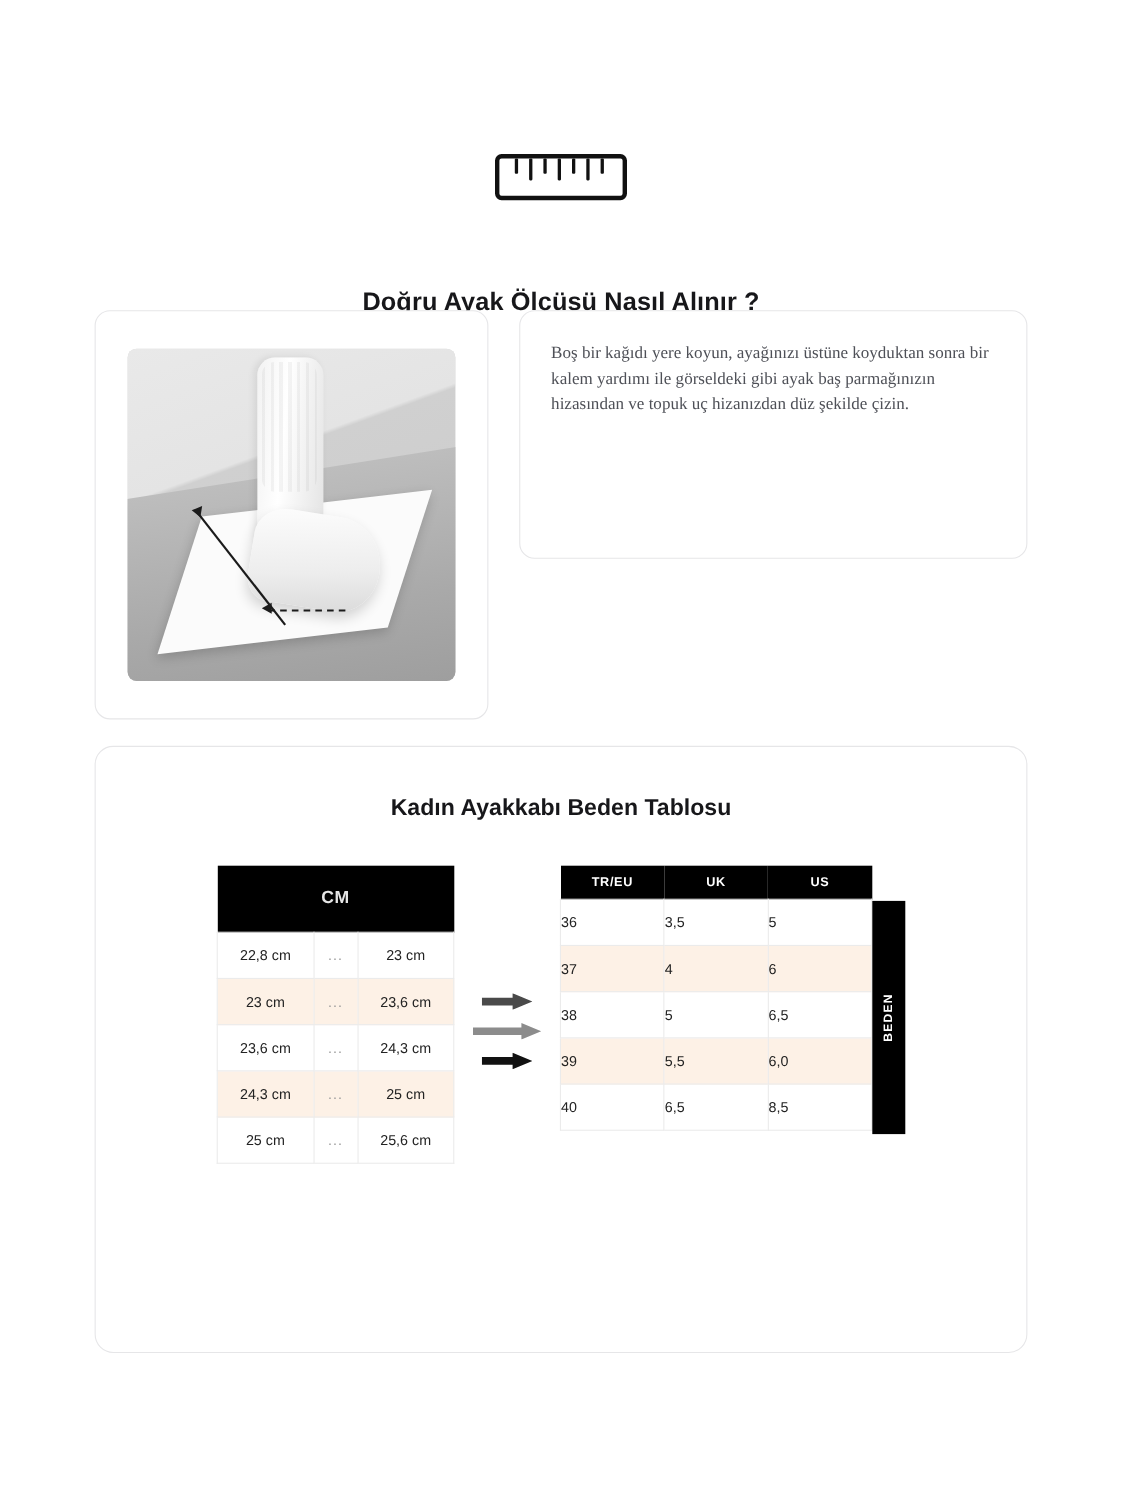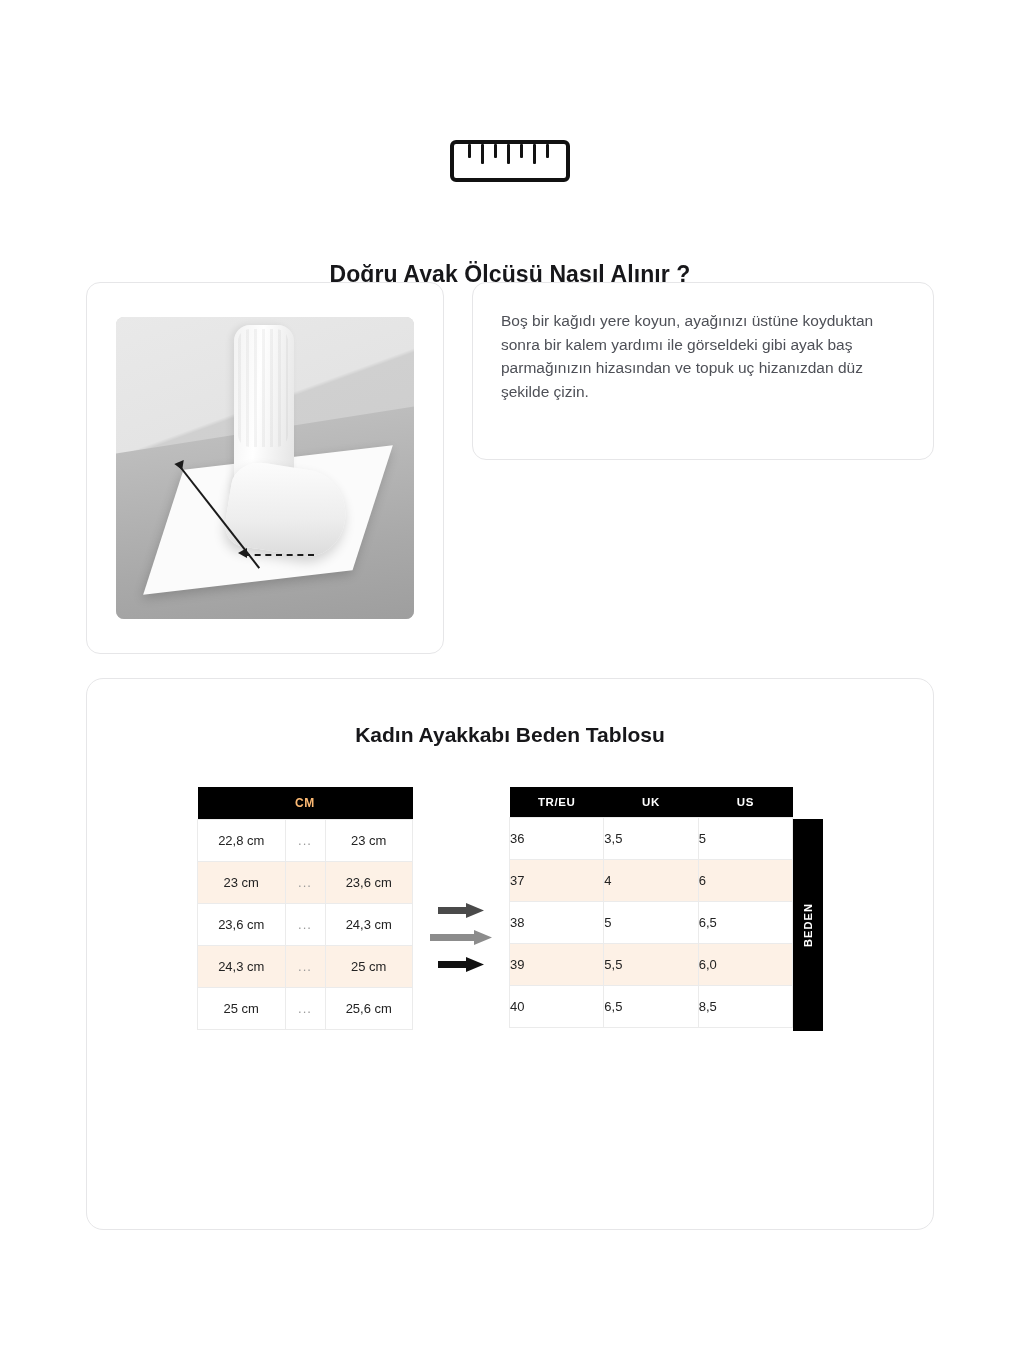--- a/index.html
+++ b/index.html
@@ -171,21 +171,21 @@
     display: flex;
     flex-direction: column;
     gap: 18px;
   }
   .text-card {
     padding: 26px 28px;
     font-size: 15.5px;
     line-height: 1.52;
     color: #4e5057;
   }
-  .text-card.one { height: 178px; }
+  .text-card.one { height: 226px; font-family: Liberation Serif, serif; }
   .text-card.two { height: 176px; display: flex; align-items: center; }
 
   
   .size-card {
     position: absolute;
     top: 678px;
     left: 86px;
     width: 848px;
     height: 552px;
     border: 1px solid #e6e6e8;
@@ -205,25 +205,25 @@
     display: flex;
     justify-content: center;
     align-items: flex-start;
   }
   table { border-collapse: collapse; }
 
   
   .cm-table { width: 216px; }
   .cm-table thead th {
     background: #000;
-    color: #fdba74;
-    font-size: 12px;
+    color: #e5e5e5;
+    font-size: 16px;
     font-weight: bold;
     letter-spacing: .6px;
-    padding: 9px 0;
+    padding: 21px 0;
   }
   .cm-table td {
     border: 1px solid #ebebeb;
     font-size: 13px;
     color: #232323;
     text-align: center;
     padding: 10px 0;
     height: 42px;
     margin-top: 20px;
   }

